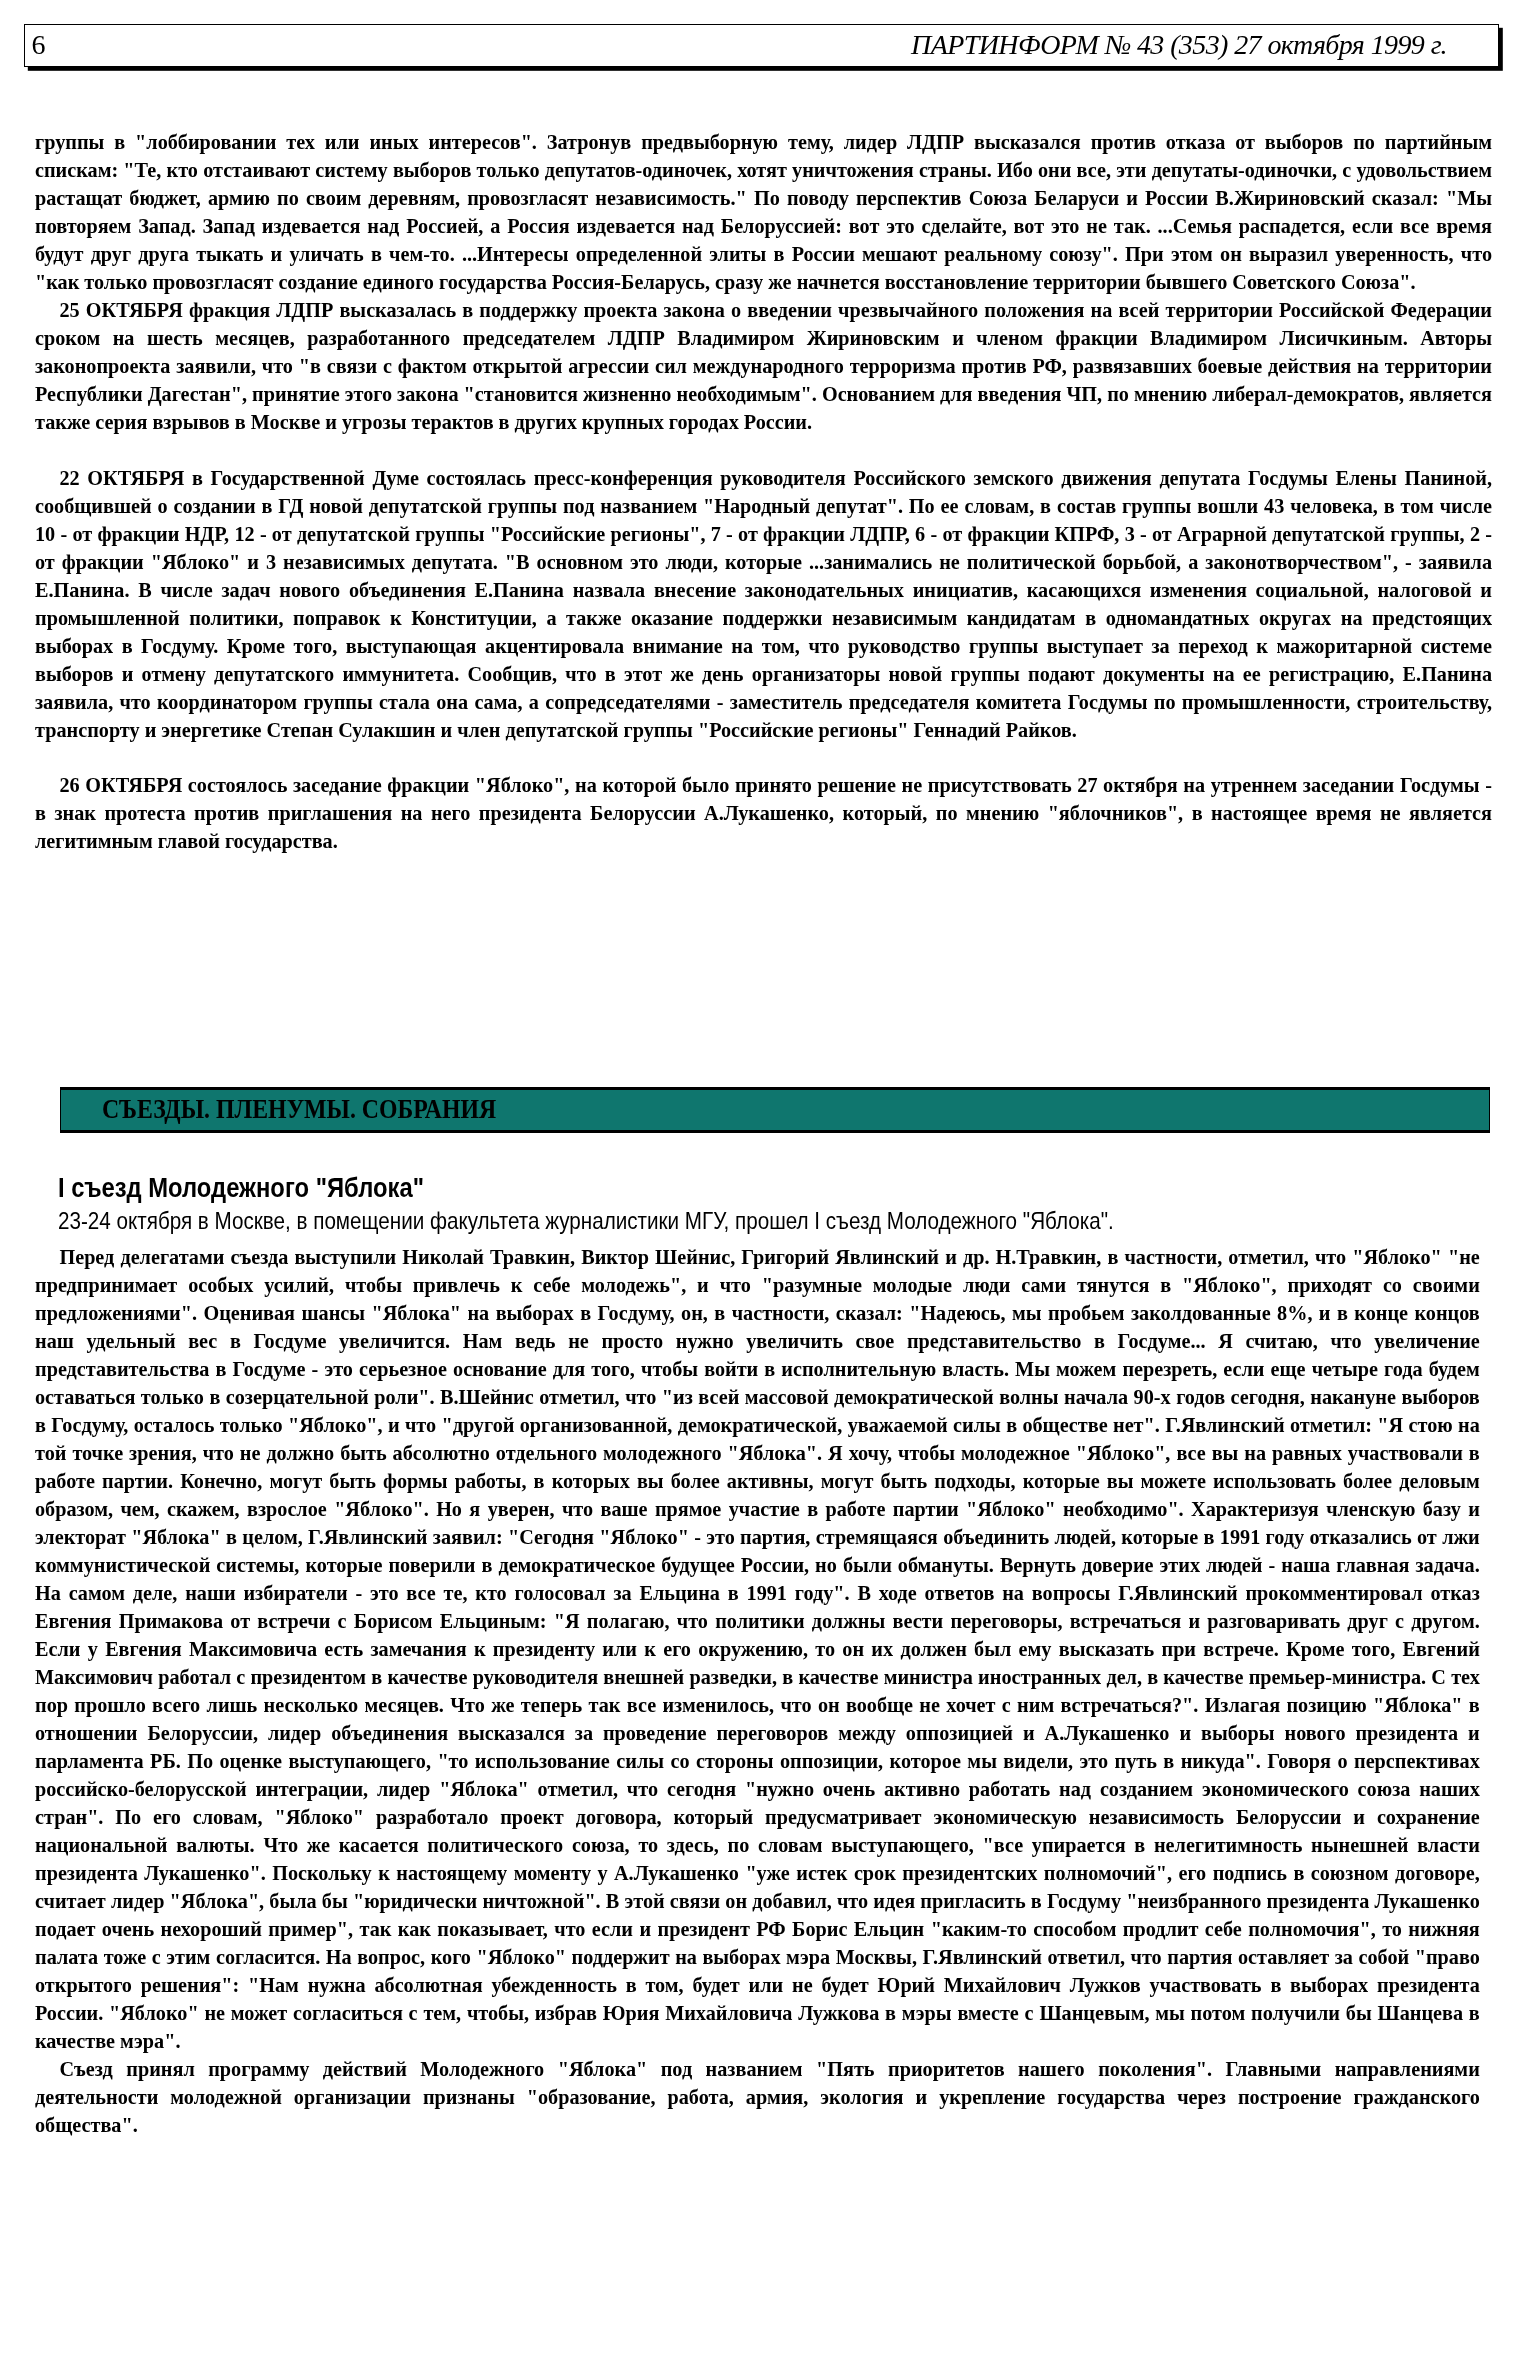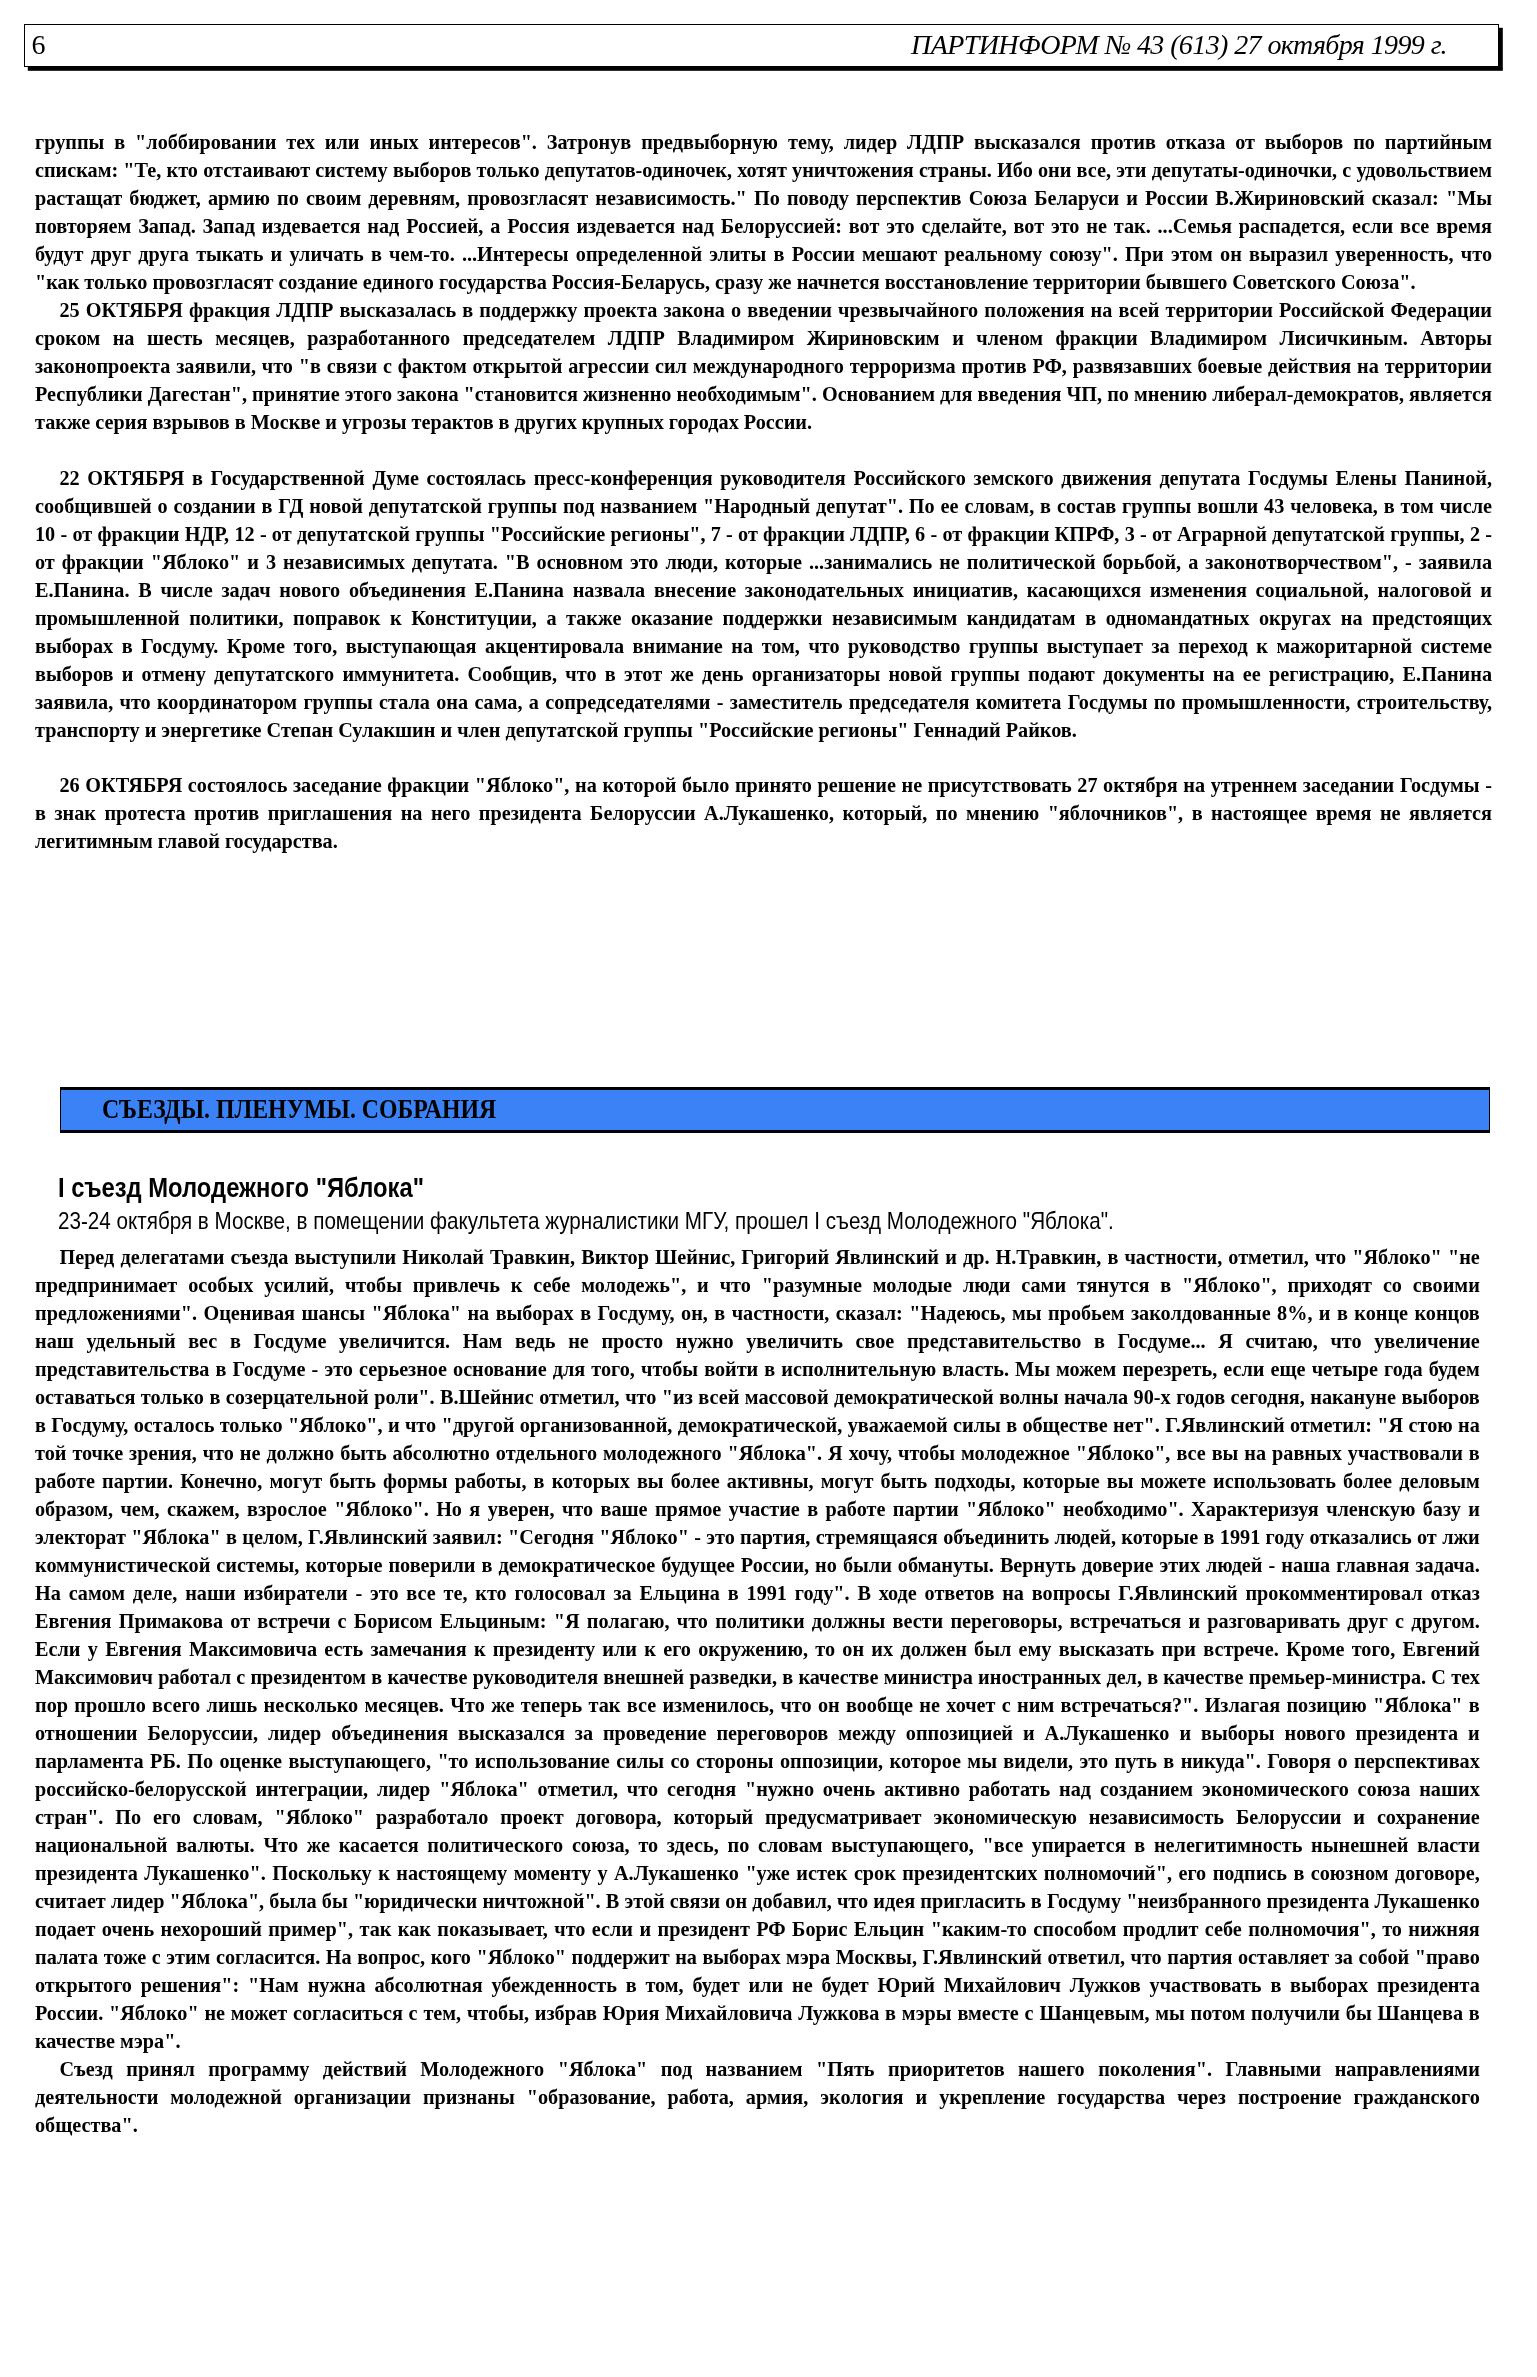--- a/index.html
+++ b/index.html
@@ -15,21 +15,21 @@
     position: absolute; left: 35px; width: 1460px;
     font-family: "Liberation Serif", serif; font-weight: bold; font-size: 21.5px;
     line-height: 28px; text-align: justify; transform: scaleX(0.94); transform-origin: left top;
   }
   .body-text p { margin: 0; }
   .body-text p.indent { text-indent: 26px; }
   .body-text p.gap { margin-top: 27.5px; }
   #block1 { top: 128px; width: 1550px; }
   .section-bar {
     position: absolute; left: 60px; top: 1087px; width: 1428px; height: 40px;
-    background: #3b82f6; border-top: 3.2px solid #000; border-bottom: 3.2px solid #000;
+    background: #0f766e; border-top: 3.2px solid #000; border-bottom: 3.2px solid #000;
     border-left: 1.3px solid #000; border-right: 1.3px solid #000;
   }
   .section-title {
     position: absolute; left: 41px; top: 2.6px; font-family: "Liberation Serif", serif;
     font-weight: bold; font-size: 28px; transform: scaleX(0.85); transform-origin: left top;
   }
   .article-title {
     position: absolute; left: 58px; top: 1172px;
     font-family: "Liberation Sans", sans-serif; font-size: 28px; font-weight: bold;
     transform: scaleX(0.85); transform-origin: left top;
@@ -39,21 +39,21 @@
     font-family: "Liberation Sans", sans-serif; font-size: 24px;
     transform: scaleX(0.86); transform-origin: left top; white-space: nowrap;
   }
   #block2 { top: 1243px; left: 35px; width: 1537px; transform: scaleX(0.94); }
 </style>
 </head>
 <body>
 
 <div class="header-box">
   <span class="page-num">6</span>
-  <span class="masthead">ПАРТИНФОРМ № 43 (613) 27 октября 1999 г.</span>
+  <span class="masthead">ПАРТИНФОРМ № 43 (353) 27 октября 1999 г.</span>
 </div>
 
 <div class="body-text" id="block1">
   <p>группы в "лоббировании тех или иных интересов". Затронув предвыборную тему, лидер ЛДПР высказался против отказа от выборов по партийным спискам: "Те, кто отстаивают систему выборов только депутатов-одиночек, хотят уничтожения страны. Ибо они все, эти депутаты-одиночки, с удовольствием растащат бюджет, армию по своим деревням, провозгласят независимость." По поводу перспектив Союза Беларуси и России В.Жириновский сказал: "Мы повторяем Запад. Запад издевается над Россией, а Россия издевается над Белоруссией: вот это сделайте, вот это не так. ...Семья распадется, если все время будут друг друга тыкать и уличать в чем-то. ...Интересы определенной элиты в России мешают реальному союзу". При этом он выразил уверенность, что "как только провозгласят создание единого государства Россия-Беларусь, сразу же начнется восстановление территории бывшего Советского Союза".</p>
   <p class="indent">25 ОКТЯБРЯ фракция ЛДПР высказалась в поддержку проекта закона о введении чрезвычайного положения на всей территории Российской Федерации сроком на шесть месяцев, разработанного председателем ЛДПР Владимиром Жириновским и членом фракции Владимиром Лисичкиным. Авторы законопроекта заявили, что "в связи с фактом открытой агрессии сил международного терроризма против РФ, развязавших боевые действия на территории Республики Дагестан", принятие этого закона "становится жизненно необходимым". Основанием для введения ЧП, по мнению либерал-демократов, является также серия взрывов в Москве и угрозы терактов в других крупных городах России.</p>
   <p class="indent gap">22 ОКТЯБРЯ в Государственной Думе состоялась пресс-конференция руководителя Российского земского движения депутата Госдумы Елены Паниной, сообщившей о создании в ГД новой депутатской группы под названием "Народный депутат". По ее словам, в состав группы вошли 43 человека, в том числе 10 - от фракции НДР, 12 - от депутатской группы "Российские регионы", 7 - от фракции ЛДПР, 6 - от фракции КПРФ, 3 - от Аграрной депутатской группы, 2 - от фракции "Яблоко" и 3 независимых депутата. "В основном это люди, которые ...занимались не политической борьбой, а законотворчеством", - заявила Е.Панина. В числе задач нового объединения Е.Панина назвала внесение законодательных инициатив, касающихся изменения социальной, налоговой и промышленной политики, поправок к Конституции, а также оказание поддержки независимым кандидатам в одномандатных округах на предстоящих выборах в Госдуму. Кроме того, выступающая акцентировала внимание на том, что руководство группы выступает за переход к мажоритарной системе выборов и отмену депутатского иммунитета. Сообщив, что в этот же день организаторы новой группы подают документы на ее регистрацию, Е.Панина заявила, что координатором группы стала она сама, а сопредседателями - заместитель председателя комитета Госдумы по промышленности, строительству, транспорту и энергетике Степан Сулакшин и член депутатской группы "Российские регионы" Геннадий Райков.</p>
   <p class="indent gap">26 ОКТЯБРЯ состоялось заседание фракции "Яблоко", на которой было принято решение не присутствовать 27 октября на утреннем заседании Госдумы - в знак протеста против приглашения на него президента Белоруссии А.Лукашенко, который, по мнению "яблочников", в настоящее время не является легитимным главой государства.</p>
 </div>
 
 <div class="section-bar">

